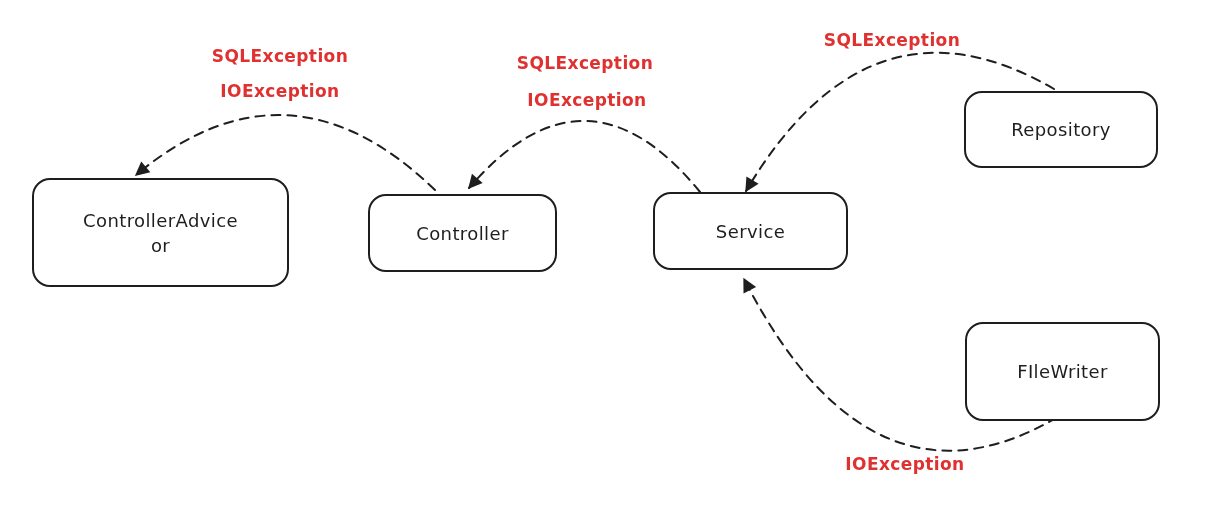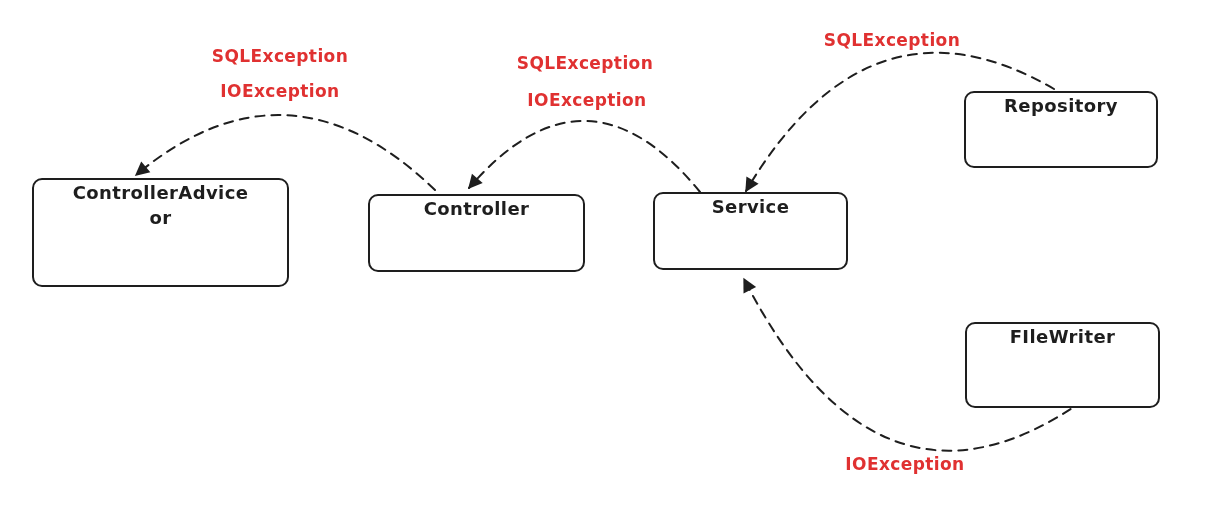--- a/index.html
+++ b/index.html
@@ -20,31 +20,31 @@
     fill: none;
     stroke: #1e1e1e;
     stroke-width: 2;
     stroke-dasharray: 9 7;
     stroke-linecap: round;
   }
   .node {
     position: absolute;
     box-sizing: border-box;
     border: 2.4px solid #1e1e1e;
-    border-radius: 10px;
+    border-radius: 18px;
     background: #ffffff;
     display: flex;
     flex-direction: column;
     align-items: center;
+    justify-content: center;
     text-align: center;
     color: #1e1e1e;
     font-size: 18px;
     line-height: 25px;
     letter-spacing: 0.4px;
-    font-weight: bold;
   }
   .edge-label {
     position: absolute;
     transform: translate(-50%, -50%);
     color: #e03131;
     font-size: 17px;
     font-weight: 600;
     letter-spacing: 0.4px;
     white-space: nowrap;
   }
@@ -64,33 +64,33 @@
     <path class="edge-path" d="M 700 192 Q 586 52 469 188" marker-end="url(#arrowhead)"></path>
     <path class="edge-path" d="M 1054 89 Q 870 -18 746 191" marker-end="url(#arrowhead)"></path>
     <path class="edge-path" d="M 1084 400 Q 880 544 744 279" marker-end="url(#arrowhead)"></path>
   </svg>
 
   <div class="node" style="left:32px; top:178px; width:257px; height:109px;">
     <div>ControllerAdvice</div>
     <div>or</div>
   </div>
 
-  <div class="node" style="left:368px; top:194px; width:217px; height:78px;">
+  <div class="node" style="left:368px; top:194px; width:189px; height:78px;">
     <div>Controller</div>
   </div>
 
   <div class="node" style="left:653px; top:192px; width:195px; height:78px;">
     <div>Service</div>
   </div>
 
   <div class="node" style="left:964px; top:91px; width:194px; height:77px;">
     <div>Repository</div>
   </div>
 
-  <div class="node" style="left:965px; top:322px; width:195px; height:86px;">
+  <div class="node" style="left:965px; top:322px; width:195px; height:99px;">
     <div>FIleWriter</div>
   </div>
 
   <div class="edge-label" style="left:280px; top:56px;">SQLException</div>
   <div class="edge-label" style="left:280px; top:91px;">IOException</div>
 
   <div class="edge-label" style="left:585px; top:63px;">SQLException</div>
   <div class="edge-label" style="left:587px; top:100px;">IOException</div>
 
   <div class="edge-label" style="left:892px; top:40px;">SQLException</div>

